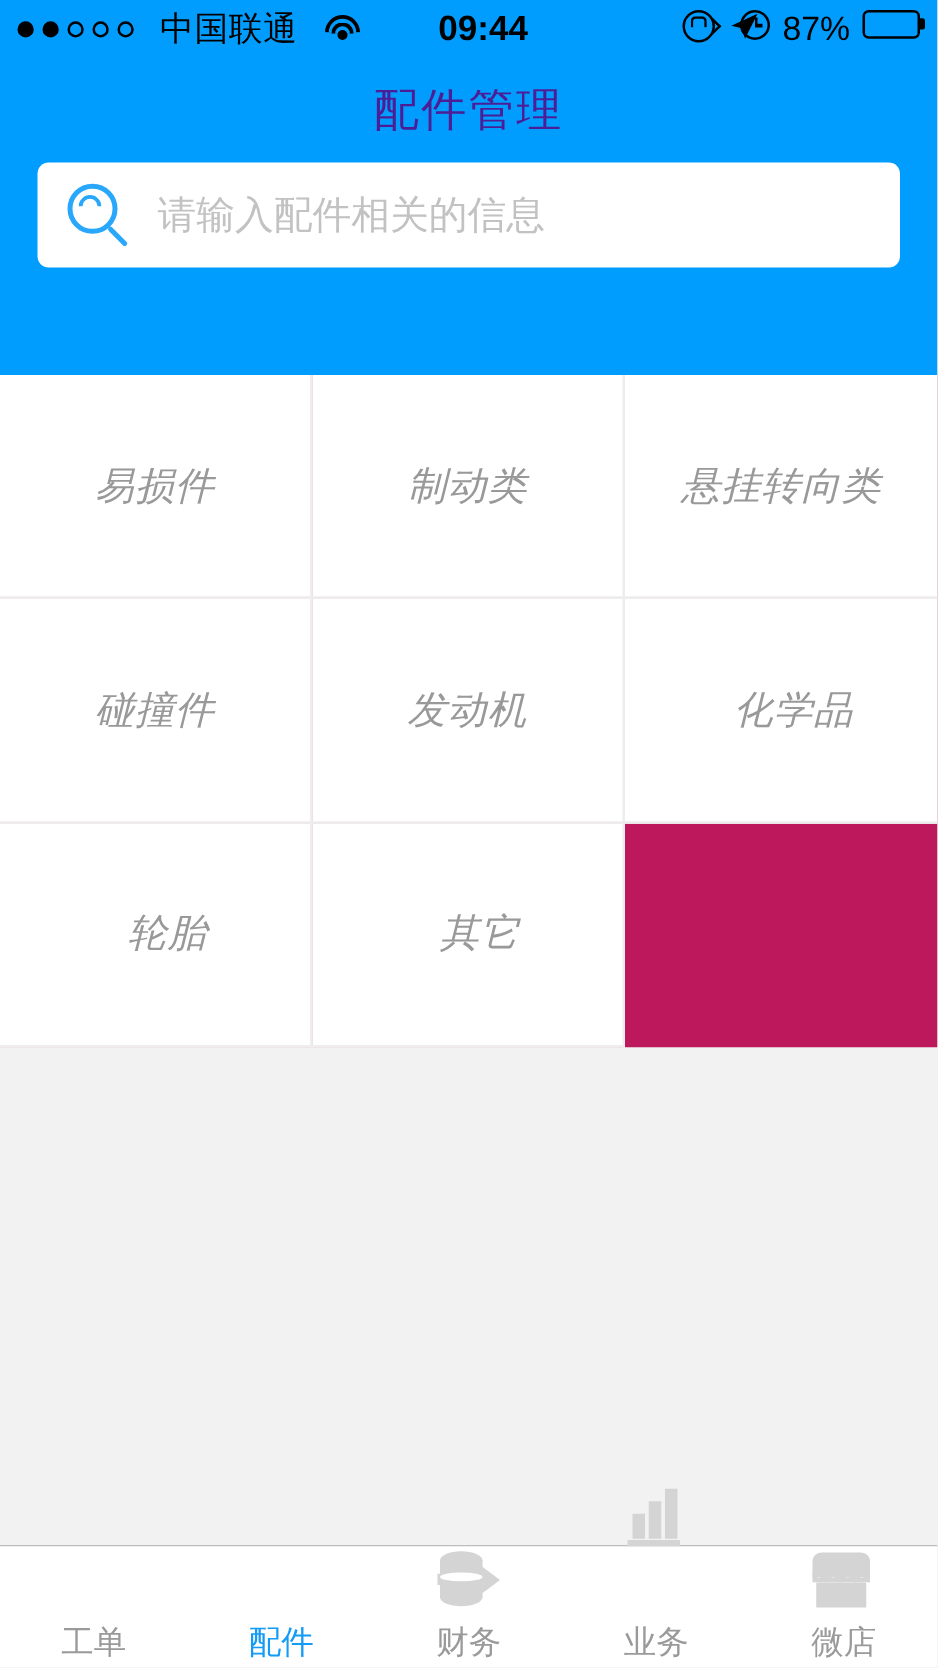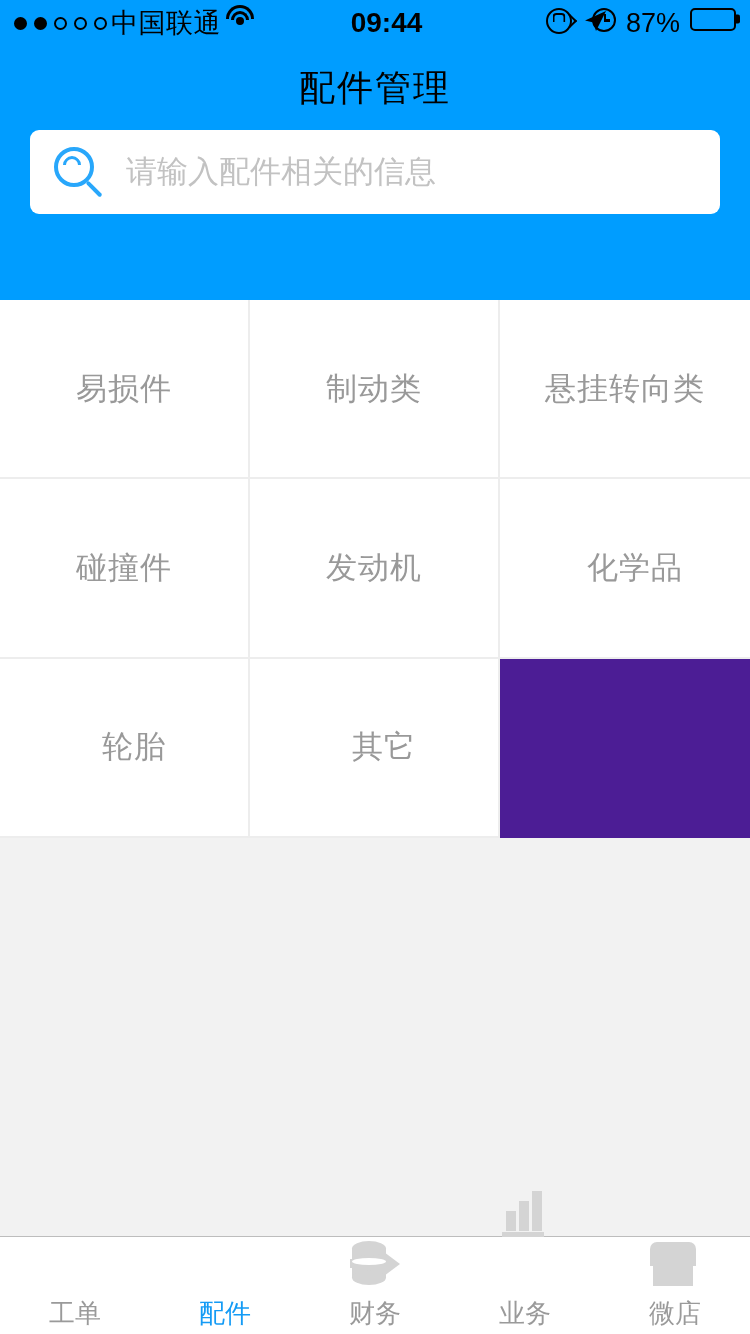--- a/index.html
+++ b/index.html
@@ -13,21 +13,21 @@
 
   
   .header { background:#009dff; width:750px; height:300px; flex:0 0 300px; position:relative; }
 
   .statusbar {
     height:46px; display:flex; align-items:center;
     padding:0 14px; color:#000;
     font-size:26px; font-weight:bold;
     position:relative;
   }
-  .sb-left { display:flex; gap:4px; }
+  .sb-left { display:flex; align-items:center; gap:21px; }
   .dots { display:flex; align-items:center; gap:7px; }
   .dot { width:13px; height:13px; border-radius:50%; border:2px solid #000; }
   .dot.filled { background:#000; }
   .carrier { font-size:27px; font-weight:normal; letter-spacing:0.5px; }
   .wifi { width:30px; height:22px; position:relative; }
   .wifi i { position:absolute; display:block; border:3px solid #000; border-bottom:none;
             border-radius:50% 50% 0 0 / 100% 100% 0 0; left:50%; transform:translateX(-50%); }
   .wifi i.a { width:28px; height:14px; top:0; }
   .wifi i.b { width:18px; height:9px; top:6px; }
   .wifi i.c { width:8px; height:8px; top:12px; border-radius:50%; background:#000; border:none; }
@@ -45,42 +45,42 @@
   .icon-alarm { width:24px; height:24px; border:2.5px solid #000; border-radius:50%; position:relative; }
   .icon-alarm span { position:absolute; left:50%; top:4px; width:2.5px; height:7px; background:#000; }
   .icon-alarm span.h { top:9.5px; width:6px; height:2.5px; }
   .batt-pct { font-size:27px; font-weight:normal; }
   .batt { width:46px; height:23px; border:2.5px solid #000; border-radius:5px; position:relative; padding:2px; }
   .batt .fill { height:100%; background:#000; border-radius:2px; }
   .batt:after { content:""; position:absolute; right:-6px; top:50%; transform:translateY(-50%);
     width:4px; height:9px; background:#000; border-radius:0 2px 2px 0; }
 
   .title-bar { height:84px; display:flex; align-items:center; justify-content:center; }
-  .title { color:#000000; font-size:36px; letter-spacing:2px; }
+  .title { color:#4c1d95; font-size:36px; letter-spacing:2px; }
 
   .search-wrap { padding:0 30px; }
   .searchbox {
     height:84px; background:#fff; border-radius:9px;
     display:flex; align-items:center; padding:0 24px; gap:22px;
   }
   .mag { width:50px; height:50px; position:relative; flex:0 0 50px; }
   .mag .ring { position:absolute; left:0; top:0; width:40px; height:40px; border:4px solid #28a7fb; border-radius:50%; }
   .mag .arc { position:absolute; left:9px; top:9px; width:18px; height:18px;
     border:3px solid #28a7fb; border-right-color:transparent; border-bottom-color:transparent;
     border-radius:50%; transform:rotate(45deg); }
   .mag .handle { position:absolute; left:33px; top:33px; width:20px; height:4px; background:#28a7fb;
     border-radius:3px; transform:rotate(45deg); transform-origin:left center; }
   .search-input {
     border:none; outline:none; flex:1; font-size:31px; color:#555;
     font-family:inherit; background:transparent;
   }
   .search-input::placeholder { color:#c2c2c2; }
 
   
-  .grid { background:#4c1d95; display:flex; flex-wrap:wrap; flex:0 0 538px; align-content:flex-start; }
+  .grid { background:#be185d; display:flex; flex-wrap:wrap; flex:0 0 538px; align-content:flex-start;font-style:italic; }
   .cell {
     width:250px; height:179.33px;
     display:flex; align-items:center; justify-content:center;
     background:#fff;
     border-right:2px solid #ededed; border-bottom:2px solid #ededed;
     color:#999; font-size:31px; letter-spacing:1px;
   }
   .cell:nth-child(3n) { border-right:none; }
   .cell:nth-last-child(-n+3) { border-bottom:2px solid #ededed;padding-left:20px; }
 

